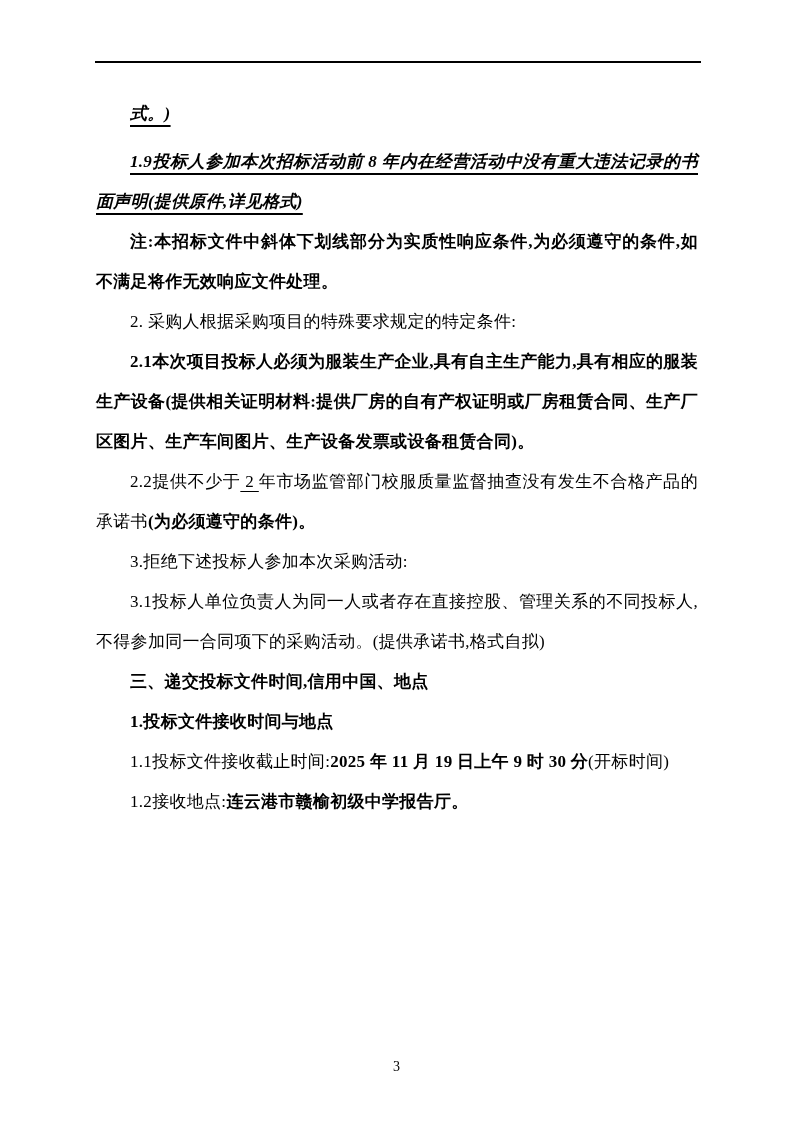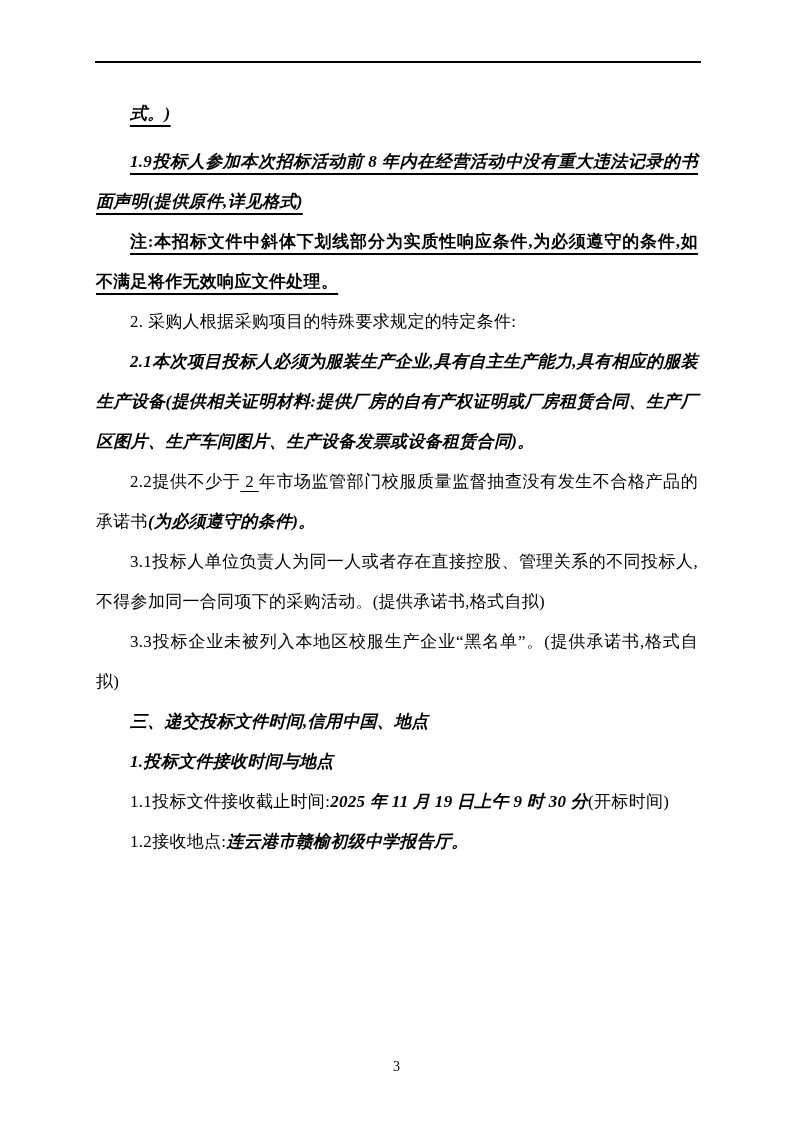--- a/index.html
+++ b/index.html
@@ -43,25 +43,24 @@
   .iu {
     font-weight: bold;
     font-style: italic;
     text-decoration: underline;
     text-underline-offset: 6px;
     text-decoration-thickness: 1.5px;
   }
   
   .bu {
     font-weight: bold;
-    text-decoration: underline;
     text-underline-offset: 6px;
     text-decoration-thickness: 1.5px;
   }
-  .b { font-weight: bold; font-style: italic; }
+  .b { font-weight: bold; }
   .u {
     text-decoration: underline;
     text-underline-offset: 4px;
   }
   .page-number {
     position: absolute;
     left: 0;
     right: 0;
     top: 1057px;
     text-align: center;
@@ -82,25 +81,25 @@
 
 
   <p class="bu">注:本招标文件中斜体下划线部分为实质性响应条件,为必须遵守的条件,如不满足将作无效响应文件处理。</p>
 
   <p>2. 采购人根据采购项目的特殊要求规定的特定条件:</p>
 
   <p class="b">2.1本次项目投标人必须为服装生产企业,具有自主生产能力,具有相应的服装生产设备(提供相关证明材料:提供厂房的自有产权证明或厂房租赁合同、生产厂区图片、生产车间图片、生产设备发票或设备租赁合同)。</p>
 
   <p><span>2.2提供不少于</span><span class="u"> 2 </span><span>年市场监管部门校服质量监督抽查没有发生不合格产品的承诺书</span><span class="b">(为必须遵守的条件)。</span></p>
 
+  <p>3.拒绝下述投标人参加本次采购活动:</p>
 
   <p>3.1投标人单位负责人为同一人或者存在直接控股、管理关系的不同投标人,不得参加同一合同项下的采购活动。(提供承诺书,格式自拟)</p>
 
 
-  <p>3.3投标企业未被列入本地区校服生产企业“黑名单”。(提供承诺书,格式自拟)</p>
 
   <p class="b">三、递交投标文件时间,信用中国、地点</p>
 
   <p class="b">1.投标文件接收时间与地点</p>
 
   <p><span>1.1投标文件接收截止时间:</span><span class="b">2025 年 11 月 19 日上午 9 时 30 分</span><span>(开标时间)</span></p>
 
   <p><span>1.2接收地点:</span><span class="b">连云港市赣榆初级中学报告厅。</span></p>
 
 </div>

